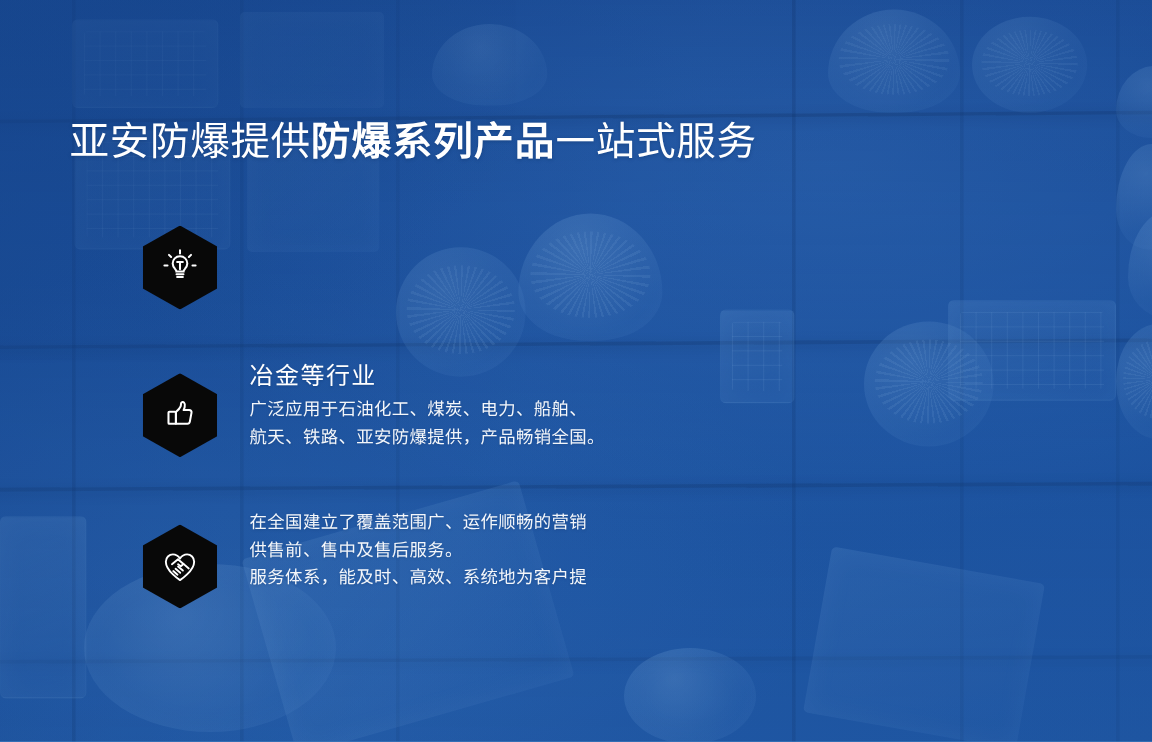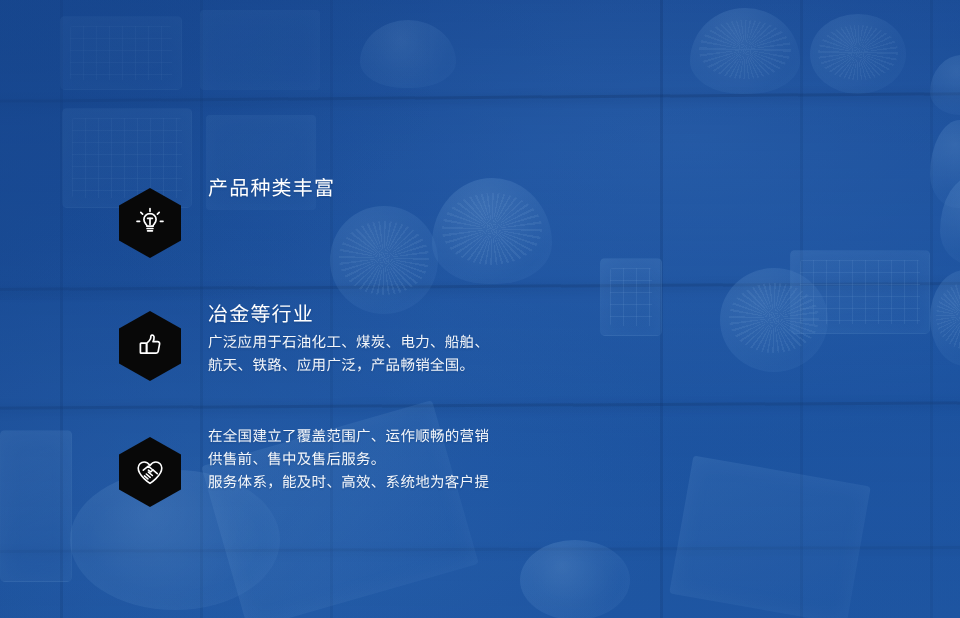--- a/index.html
+++ b/index.html
@@ -249,51 +249,53 @@
     <div class="ghost box" style="left:0px;   top:430px; width:70px;  height:150px;"></div>
     <div class="ghost round" style="left:520px; top:540px; width:110px; height:80px;"></div>
 
     <div class="bg-tint"></div>
     <div class="bg-tint2"></div>
     <div class="bg-corner"></div>
   </div>
 
   <div class="content">
 
+    <div class="headline">
+      <span class="hl-light">亚安防爆提供</span><span class="hl-strong">防爆系列产品</span><span class="hl-light">一站式服务</span>
+    </div>
 
     <div class="features">
 
       <div class="feature f1">
         <div class="hex">
           <svg width="34" height="34" viewBox="0 0 34 34" aria-hidden="true">
             <g fill="none" stroke="#ffffff" stroke-width="1.7" stroke-linecap="round">
               <path d="M17 7.6c-3.5 0-6.1 2.6-6.1 5.9 0 2.2 1.2 3.6 2.1 4.7.6.7 1 1.2 1 2h6c0-.8.4-1.3 1-2 .9-1.1 2.1-2.5 2.1-4.7 0-3.3-2.6-5.9-6.1-5.9z"></path>
               <path d="M14.1 22.5h5.8M14.6 24.8h4.8"></path>
               <path d="M17 12.3v6"></path>
               <path d="M14.6 12.3h4.8"></path>
               <path d="M17 2.6v2.6M26.2 6.4l-1.8 1.8M30 15.3h-2.6M4 15.3H6.6M7.8 6.4l1.8 1.8"></path>
             </g>
           </svg>
         </div>
-        <div class="feat-title">产品种类丰富</div>
       </div>
 
       <div class="feature f2">
         <div class="hex">
           <svg width="32" height="32" viewBox="0 0 32 32" aria-hidden="true">
             <g fill="none" stroke="#ffffff" stroke-width="1.7" stroke-linejoin="round" stroke-linecap="round">
               <path d="M12.6 13.3c1.6-1.3 3.3-3 3.9-4.6.4-1.1.2-2.3.6-3 .4-.7 1.6-.9 2.3-.2.8.8.8 2.4.5 3.7-.2.9-.6 1.8-.9 2.5h4.7c1.2 0 2.1 1 1.9 2.1l-1.4 7.6c-.2 1-1 1.7-2 1.7h-9.6V13.3z"></path>
               <rect x="6.4" y="13.1" width="6.2" height="10" rx="0.7"></rect>
             </g>
           </svg>
         </div>
         <div class="feat-title">冶金等行业</div>
         <div class="feat-desc">
           <span>广泛应用于石油化工、煤炭、电力、船舶、</span>
-          <span>航天、铁路、应用广泛，产品畅销全国。</span>
+          <span>航天、铁路、亚安防爆提供，产品畅销全国。</span>
         </div>
       </div>
 
       <div class="feature f3">
         <div class="hex">
           <svg width="34" height="32" viewBox="0 0 34 32" aria-hidden="true">
             <g fill="none" stroke="#ffffff" stroke-width="1.6" stroke-linejoin="round" stroke-linecap="round">
               <path d="M17 27.4S5.2 19.9 5.2 12.1c0-3.5 2.7-6.1 5.9-6.1 2.5 0 4.6 1.5 5.9 3.5 1.3-2 3.4-3.5 5.9-3.5 3.2 0 5.9 2.6 5.9 6.1 0 7.8-11.8 15.3-11.8 15.3z"></path>
               <path d="M10.3 14.2l5-4.1 4.6 3.9-2.2 1.9-2.3-1.7"></path>
               <path d="M15.4 16.1l4 3.4M13.3 18l3.9 3.3M11.4 19.9l3.5 3"></path>

